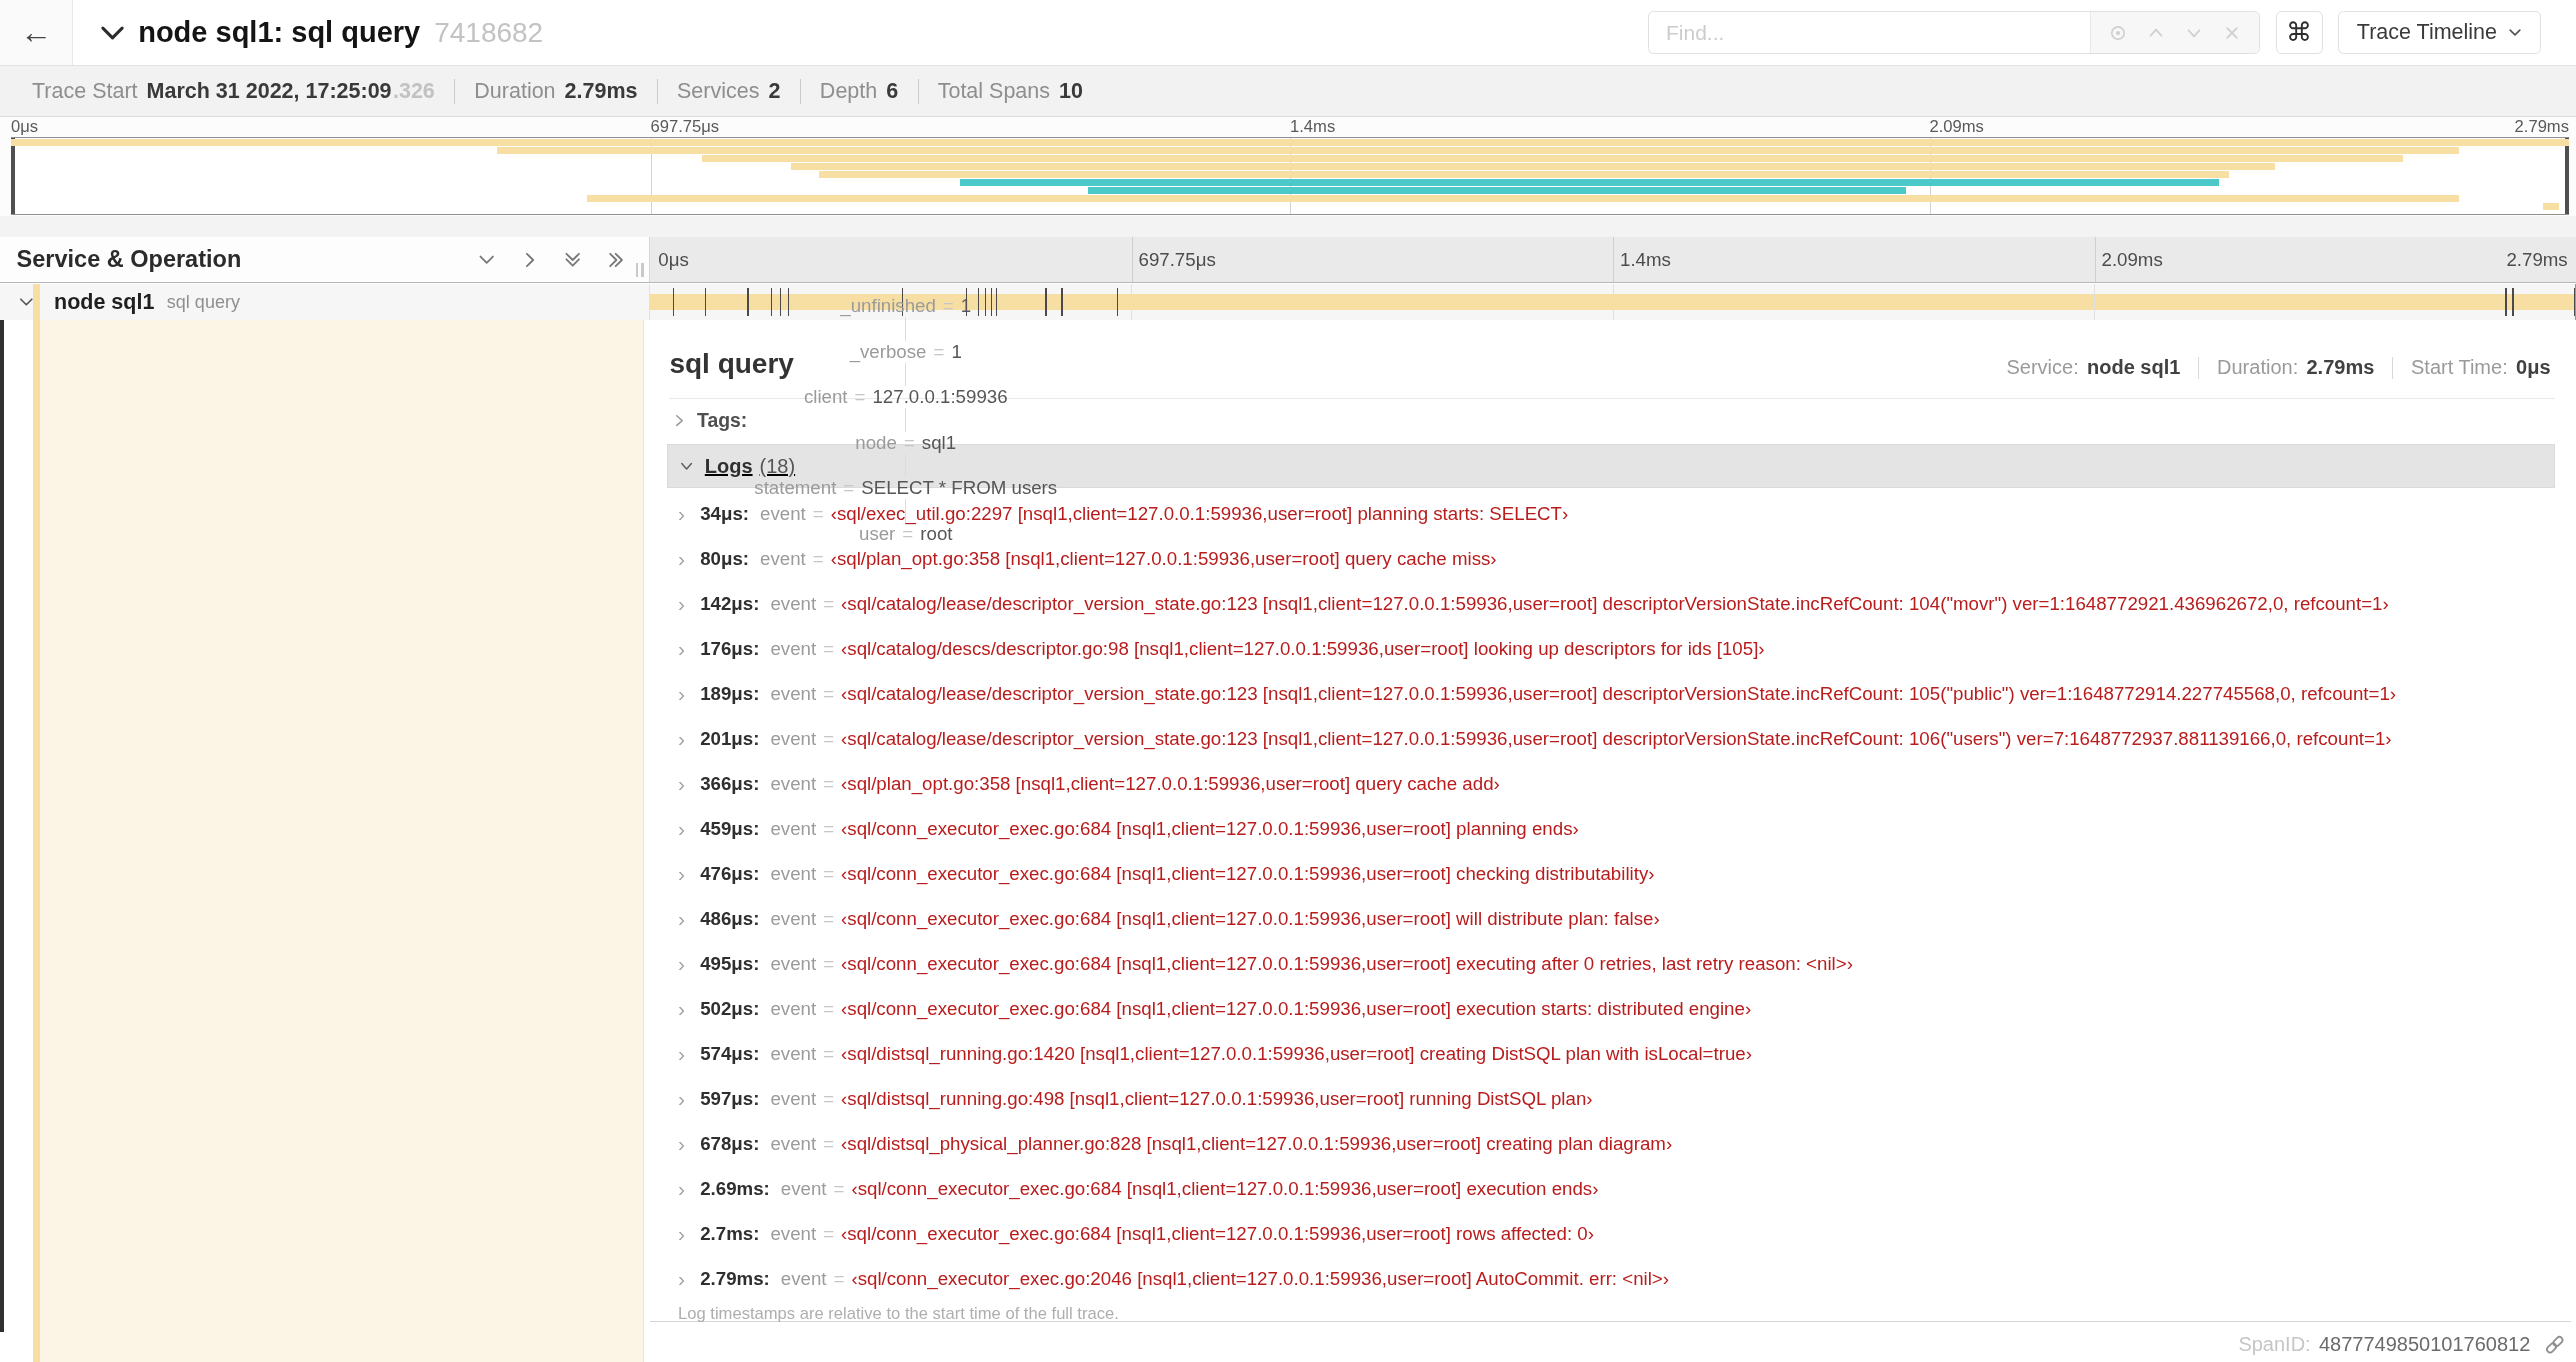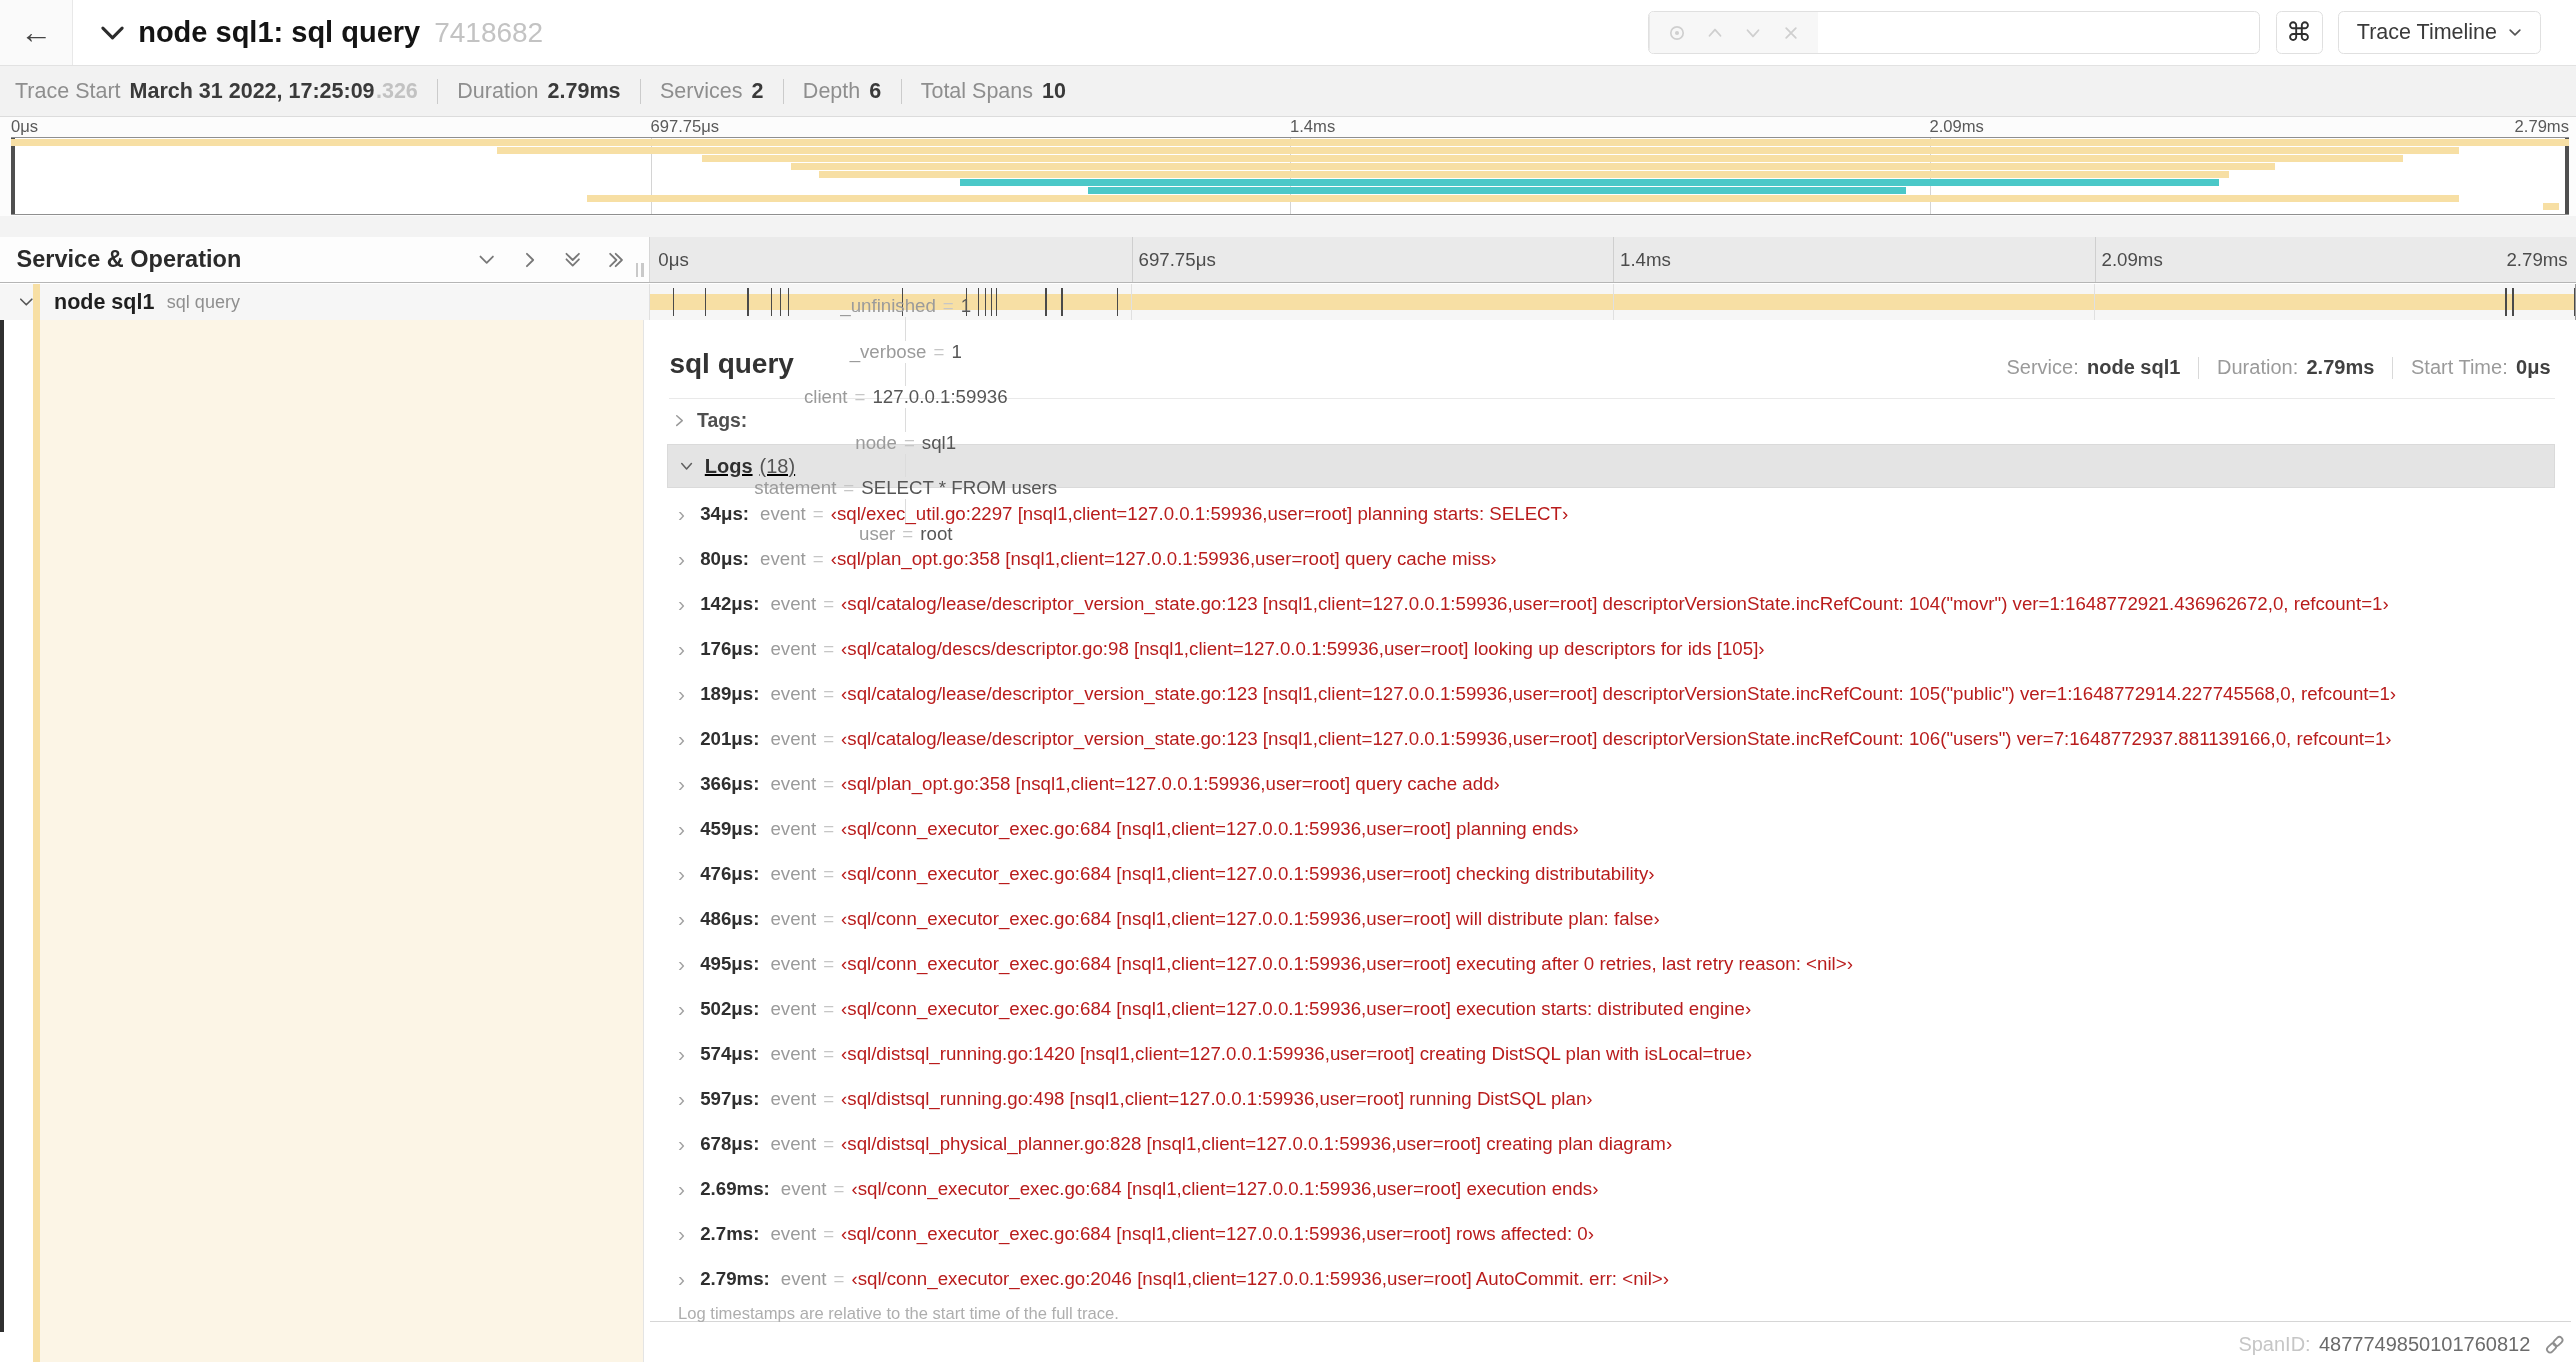--- a/index.html
+++ b/index.html
@@ -24,21 +24,21 @@
   .find-input::placeholder { color:#ccc; }
   .find-icons { width:169px; background:#f7f7f7; border-left:0.7px solid #e8e8e8; display:flex;
     align-items:center; justify-content:space-evenly; }
   .cmd-btn { width:47px; height:43px; background:#fff; border:0.7px solid #e0e0e0; border-radius:5.5px;
     font-size:26px; color:#2e2e2e; display:flex; align-items:center; justify-content:center; cursor:pointer; }
   .view-btn { height:43px; background:#fff; border:0.7px solid #e0e0e0; border-radius:5.5px; padding:0 18px;
     font-size:21.5px; color:#3a3a3a; display:flex; align-items:center; gap:11px; cursor:pointer; }
 
   
   .trace-bar { position:absolute; top:66px; left:0; right:0; height:51px; background:#f2f2f2;
-    border-bottom:0.7px solid #dcdcdc; display:flex; align-items:center; padding-left:15px; font-size:21.5px; }
+    border-bottom:0.7px solid #dcdcdc; display:flex; align-items:center; padding-left:32px; font-size:21.5px; }
   .tb-items { display:flex; align-items:center; }
   .tb-item { display:flex; align-items:baseline; gap:9px; }
   .tb-label { color:#8e8e8e; }
   .tb-value { color:#3a3a3a; font-weight:bold; }
   .tb-suffix { color:#c2c2c2; font-weight:bold; margin-left:-7.6px; }
   .tb-divider { width:0.7px; height:25px; background:#cbcbcb; margin:0 19.4px; }
 
   
   .minimap { position:absolute; top:117px; left:0; right:0; height:99px; background:#fcfcfc; }
   .mm-ticks { position:absolute; left:11px; right:7px; top:0; height:19.4px; font-size:16.6px; color:#5a5a5a; }
@@ -148,20 +148,21 @@
       <span class="title-chevron">
         <svg width="29" height="22" viewBox="0 0 42 32">
             <polyline points="7,9 21,23 35,9" fill="none" stroke="#2c2c2c" stroke-width="4.5" stroke-linecap="round" stroke-linejoin="round"></polyline>
           </svg>
       </span>
       <span class="trace-title">node sql1: sql query</span>
       <span class="trace-id">7418682</span>
     </div>
     <div class="header-right">
       <div class="find-group">
+        <input class="find-input" placeholder="Find..." style="">
         <div class="find-icons">
           <span>
             <svg width="22" height="22" viewBox="0 0 32 32">
                 <circle cx="16" cy="16" r="9" fill="none" stroke="#cfcfcf" stroke-width="2.4"></circle>
                 <circle cx="16" cy="16" r="3" fill="#cfcfcf"></circle>
               </svg>
           </span>
           <span>
             <svg width="22" height="22" viewBox="0 0 32 32">
                 <polyline points="8,20 16,11 24,20" fill="none" stroke="#cfcfcf" stroke-width="2.6" stroke-linecap="round" stroke-linejoin="round"></polyline>

